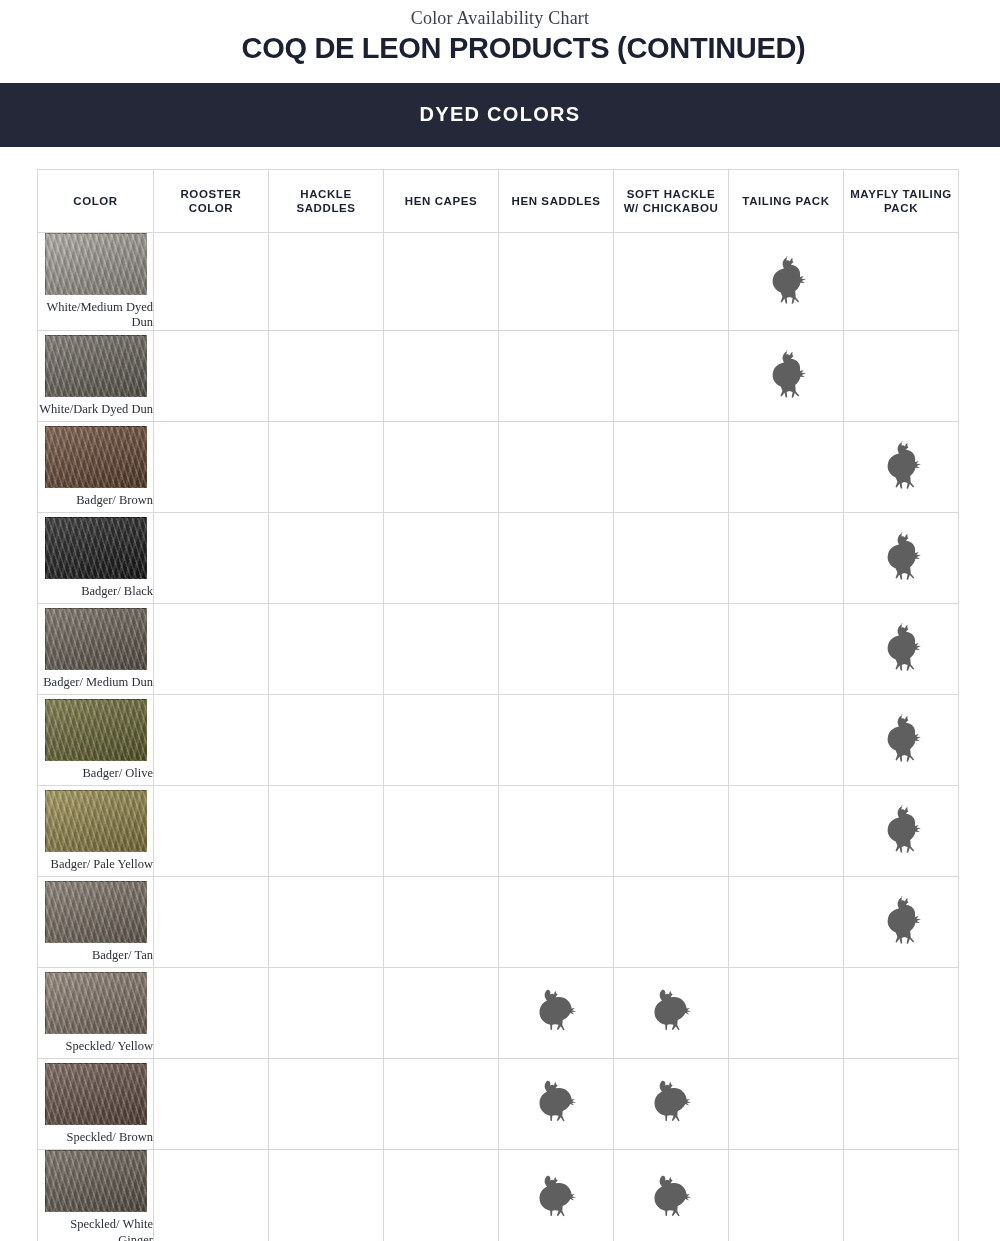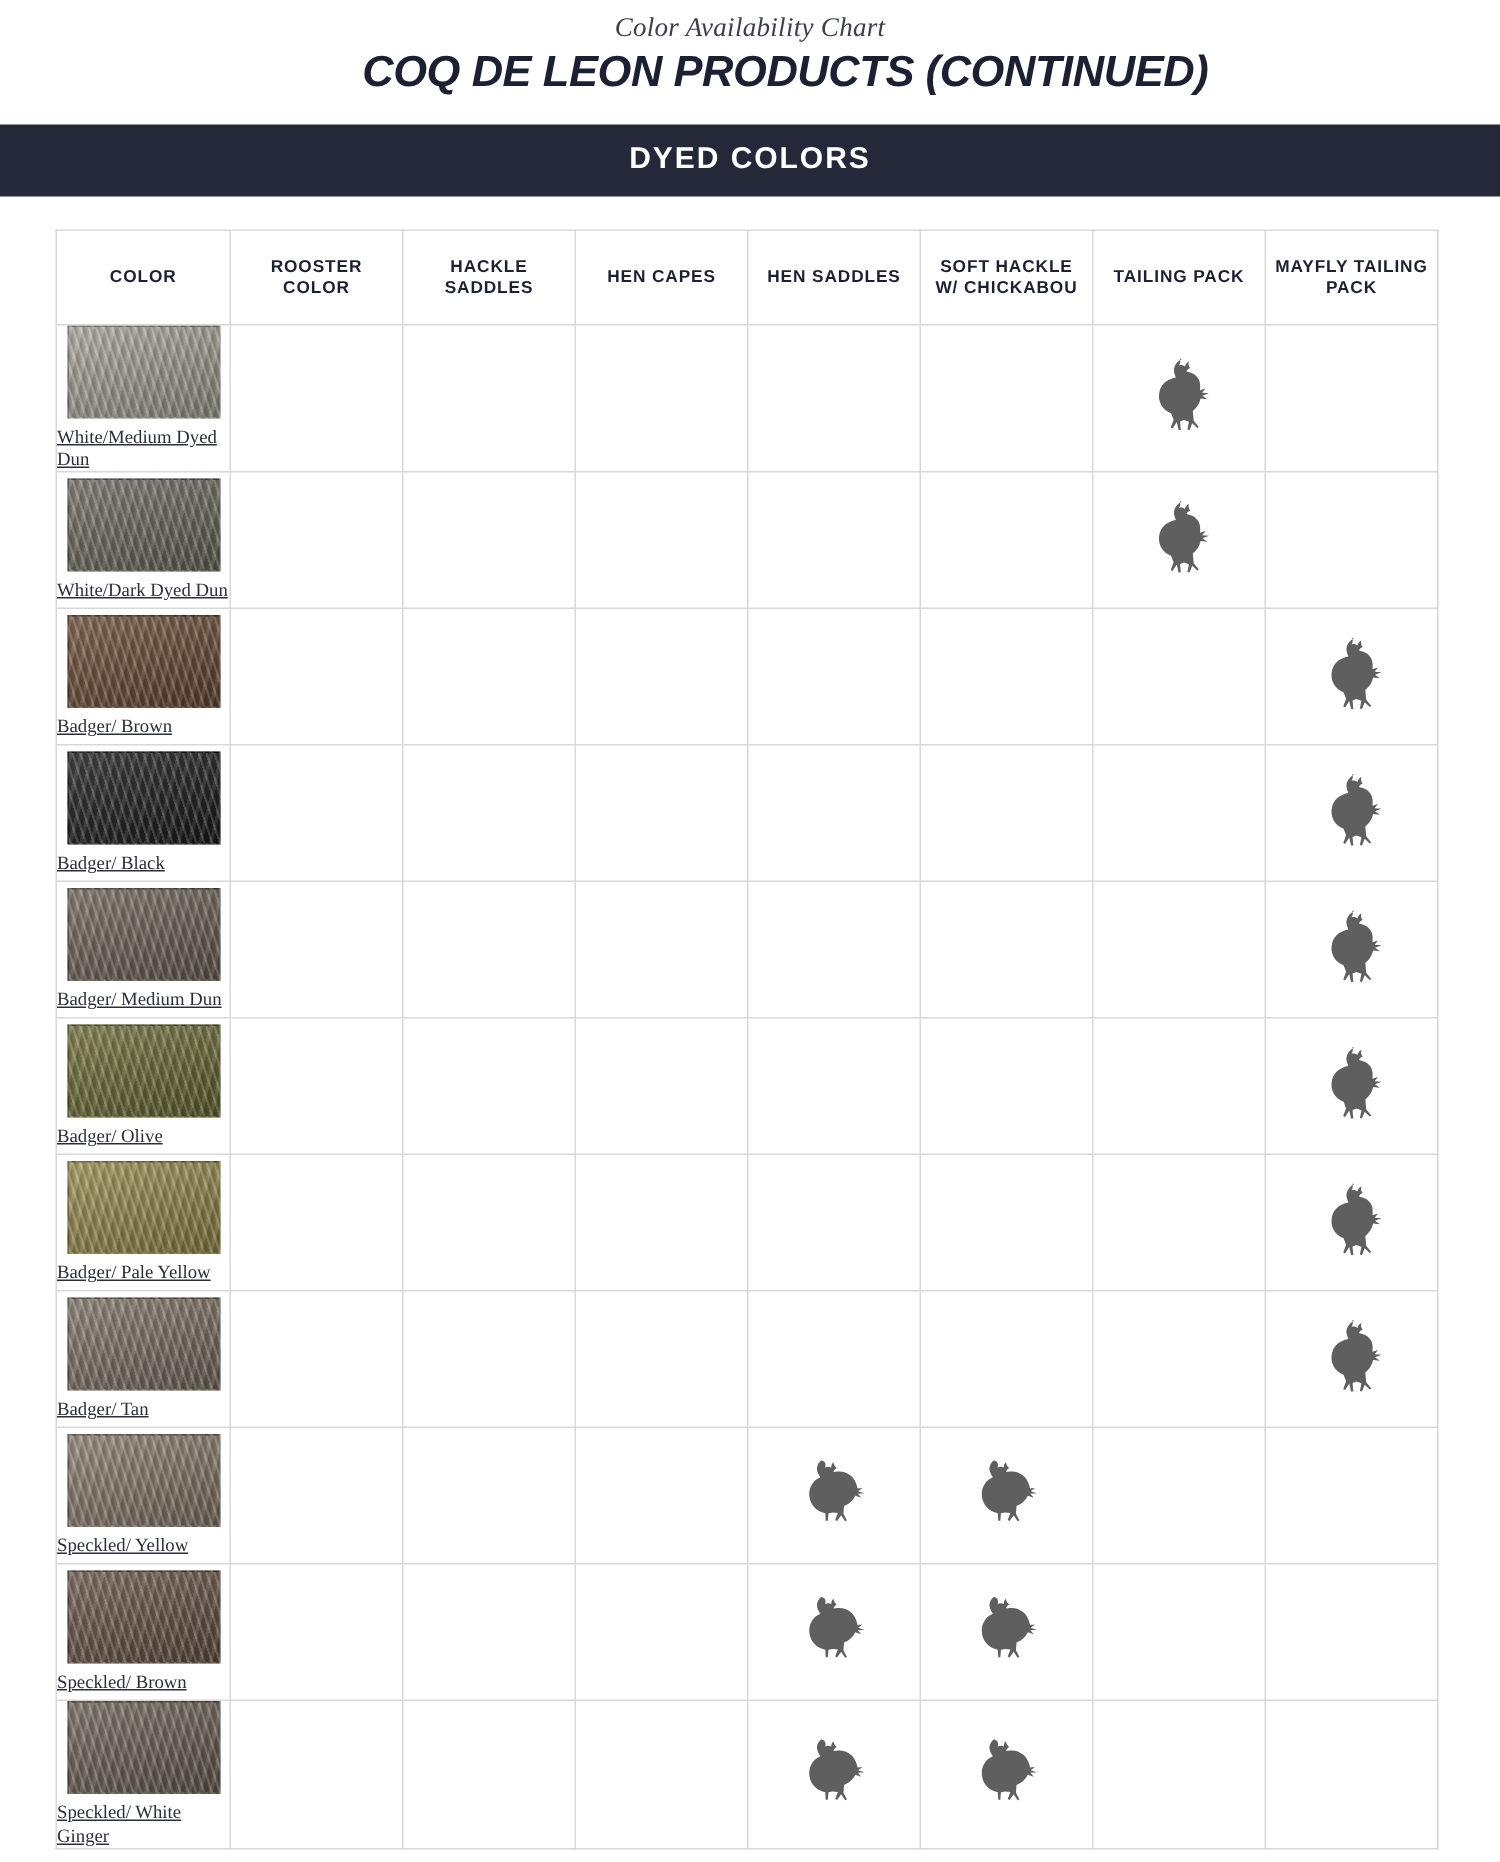--- a/index.html
+++ b/index.html
@@ -16,21 +16,20 @@
 
   .page {
     width: 1000px;
     position: relative;
   }
 
   
   .header {
     text-align: center;
     padding-top: 8px;
-    font-style: italic;
   }
   .header .eyebrow {
     font-family: "Liberation Serif", serif;
     font-size: 18px;
     color: #3a3f4b;
     letter-spacing: 0.2px;
     margin: 0 0 4px 0;
   }
   .header .title {
     font-family: "Liberation Sans", sans-serif;
@@ -40,21 +39,21 @@
     color: #1b2032;
     margin: 0;
     line-height: 1.1;
     padding-left: 47px;
   }
 
   
   .banner {
     margin-top: 18px;
     width: 1000px;
-    height: 48px;
+    height: 64px;
     background: #242838;
     display: flex;
     align-items: center;
     justify-content: center;
   }
   .banner .banner-text {
     color: #ffffff;
     font-size: 20px;
     font-weight: bold;
     letter-spacing: 1.3px;
@@ -98,22 +97,21 @@
     border: 1px solid rgba(0,0,0,0.12);
     background-size: cover;
     background-position: center;
   }
   .color-label {
     font-family: "Liberation Serif", serif;
     font-size: 12.5px;
     line-height: 1.22;
     color: #2b2f3b;
     margin-top: 5px;
-    text-align: left;
-    text-decoration: underline;
+    text-align: right;
   }
 
   td.mark-cell {
     text-align: center;
     height: 90px;
   }
   .icon-rooster, .icon-hen {
     display: inline-block;
     line-height: 0;
   }

